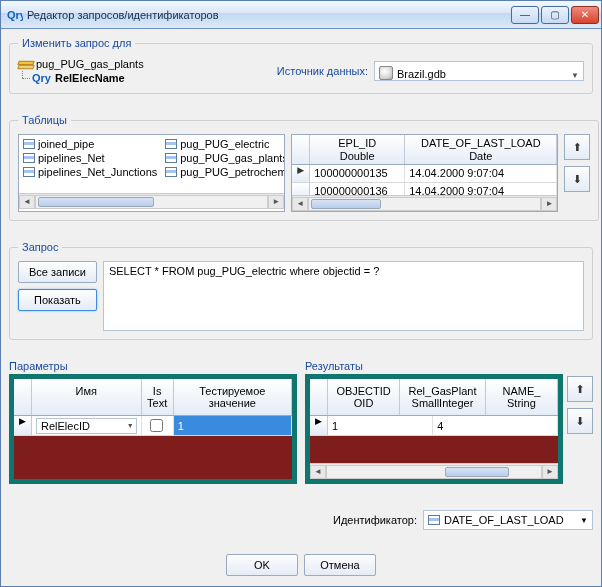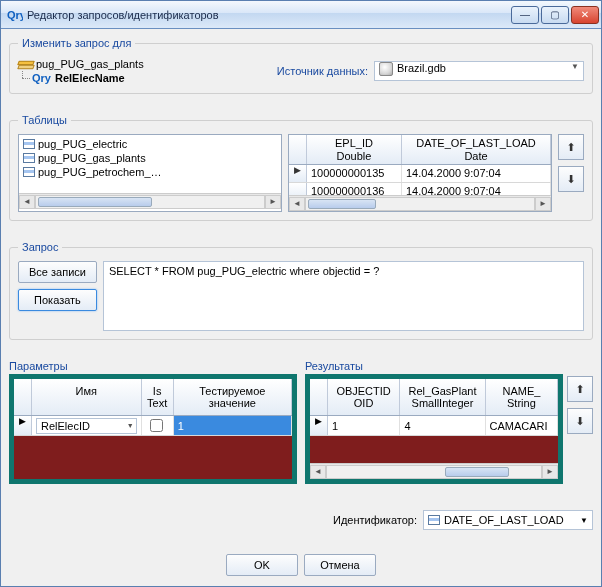--- a/index.html
+++ b/index.html
@@ -15,21 +15,21 @@
   .row { display:flex; align-items:center; gap:6px; }
   fieldset { border:1px solid #cfcfcf; border-radius:3px; padding:8px; margin:0; background:#f0f0f0; }
   legend { color:#1a4aa0; padding:0 4px; }
   .tree { font-size:11px; }
   .tree-item { display:flex; align-items:center; gap:4px; padding:1px 0; }
   .tree-child { margin-left:14px; position:relative; }
   .tree-child::before { content:""; position:absolute; left:-10px; top:0; height:50%; border-left:1px dotted #888; }
   .tree-child::after { content:""; position:absolute; left:-10px; top:50%; width:8px; border-top:1px dotted #888; }
   .bold { font-weight:bold; }
   .ds-label { color:#1a4aa0; }
-  .combo { flex:1; height:20px; border:1px solid #b5c4d7; background:#fff; display:flex; align-items:flex-start; padding:0 4px; position:relative; }
+  .combo { flex:1; height:20px; border:1px solid #b5c4d7; background:#fff; display:flex; align-items:flex-end; padding:0 4px; position:relative; }
   .combo .caret { position:absolute; right:4px; color:#555; font-size:8px; }
   .tables-body { display:flex; gap:6px; }
   .listbox { flex:1; height:78px; border:1px solid #9aaac0; background:#fff; overflow:hidden; position:relative; }
   .list-cols { display:flex; height:58px; }
   .list-col { flex:1; padding:2px; }
   .list-row { display:flex; align-items:center; gap:3px; padding:1px 2px; white-space:nowrap; }
   .tbl-icon { width:12px; height:10px; background:#fff; border:1px solid #5a7aa0; position:relative; display:inline-block; }
   .tbl-icon::before { content:""; position:absolute; left:0; right:0; top:2px; height:3px; background:#a5c5f0; }
   .hscroll { height:16px; background:#e8e8e8; border-top:1px solid #ccc; display:flex; align-items:center; }
   .hscroll .track { flex:1; height:14px; background:#f0f0f0; border:1px solid #ccc; position:relative; }
@@ -118,20 +118,34 @@
     </fieldset>
 
     <fieldset>
       <legend>Таблицы</legend>
       <div class="tables-body">
         <div class="listbox">
           <div class="list-cols">
             <div class="list-col">
               <div class="list-row">
                   <span class="tbl-icon"></span>
+                  <span>joined_pipe</span>
+                </div>
+              <div class="list-row">
+                  <span class="tbl-icon"></span>
+                  <span>pipelines_Net</span>
+                </div>
+              <div class="list-row">
+                  <span class="tbl-icon"></span>
+                  <span>pipelines_Net_Junctions</span>
+                </div>
+            </div>
+            <div class="list-col">
+              <div class="list-row">
+                  <span class="tbl-icon"></span>
                   <span>pug_PUG_electric</span>
                 </div>
               <div class="list-row">
                   <span class="tbl-icon"></span>
                   <span>pug_PUG_gas_plants</span>
                 </div>
               <div class="list-row">
                   <span class="tbl-icon"></span>
                   <span>pug_PUG_petrochem_…</span>
                 </div>
@@ -231,21 +245,20 @@
             <div class="pr-head">
               <div class="hgutter"></div>
               <div class="hcell col-oid"><span>OBJECTID</span><br><span>OID</span></div>
               <div class="hcell col-rel"><span>Rel_GasPlant</span><br><span>SmallInteger</span></div>
               <div class="hcell col-nm"><span>NAME_</span><br><span>String</span></div>
             </div>
             <div class="pr-row">
               <div class="gutter">▶</div>
               <div class="cell col-oid">1</div>
               <div class="cell col-rel">4</div>
-              <div class="cell col-nm">CAMACARI</div>
             </div>
             <div style="flex:1"></div>
             <div class="hscroll">
               <div class="arr">◄</div>
               <div class="track">
                   <div class="thumb" style="left:55%;width:30%"></div>
                 </div>
               <div class="arr">►</div>
             </div>
           </div>

